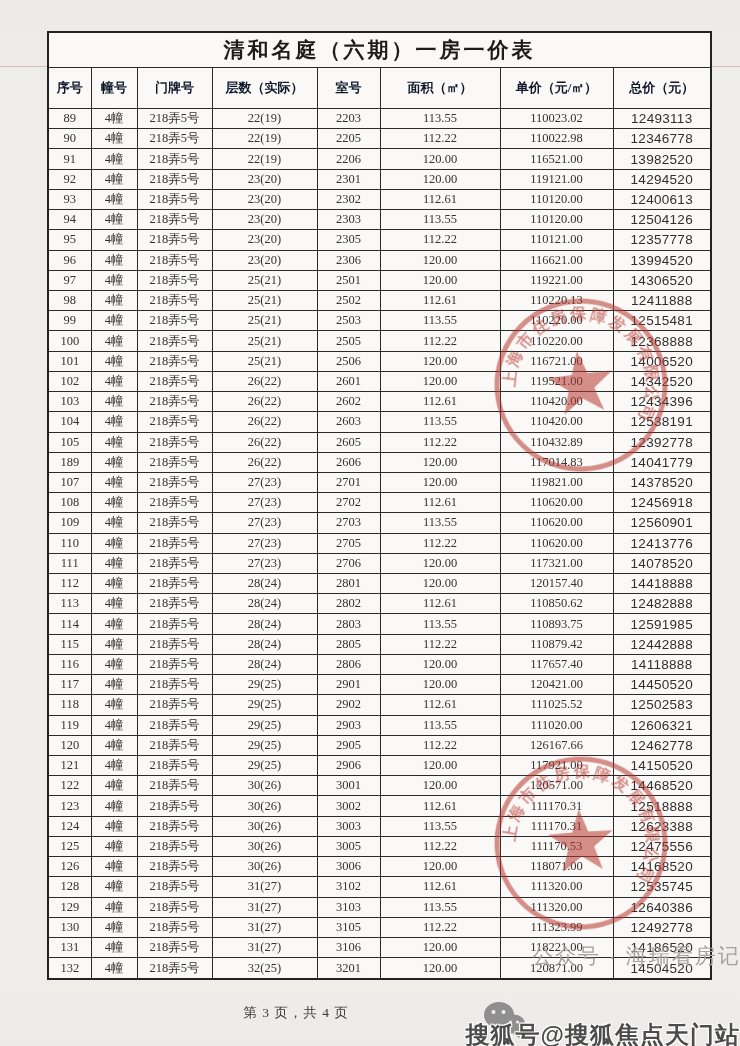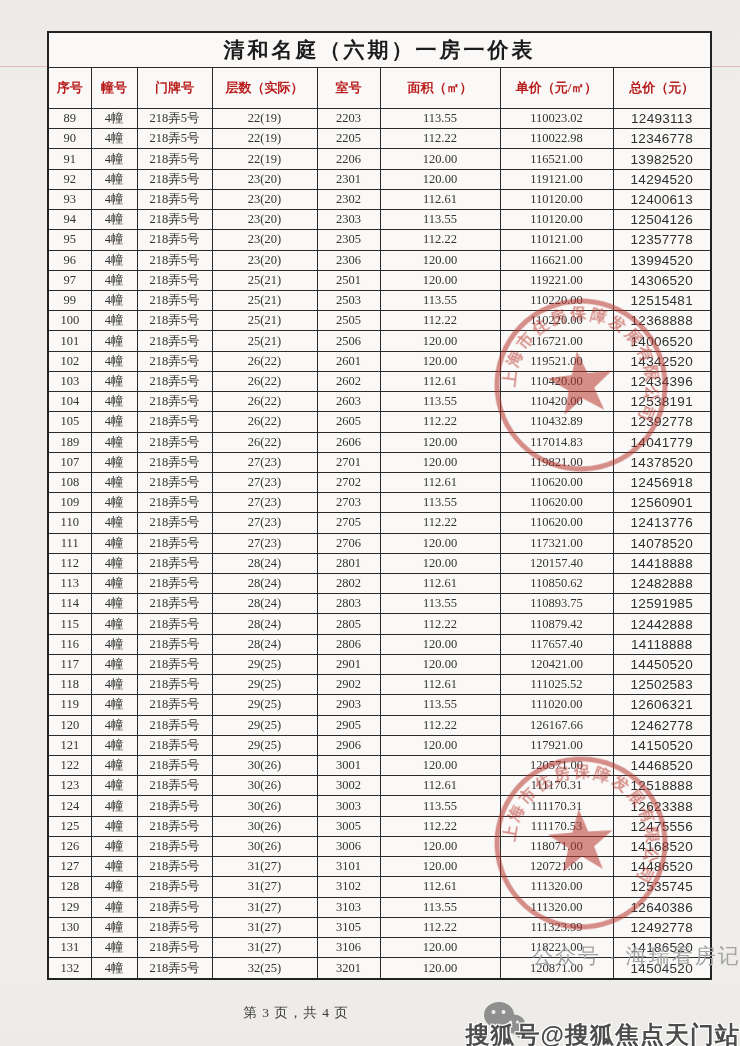--- a/index.html
+++ b/index.html
@@ -26,21 +26,21 @@
     border:1px solid #2b2b2b;
     padding:0;text-align:center;vertical-align:middle;
     overflow:hidden;white-space:nowrap;
   }
   table.price-table{border:2px solid #222;}
   .title-row th{
     height:34px;font-size:21px;font-weight:700;letter-spacing:3px;
     border-bottom:2px solid #2b2b2b;color:#1c1c1c;border-radius:15px;
   }
   .header-row th{
-    height:40px;font-size:13px;font-weight:600;color:#b91c1c;
+    height:40px;font-size:13px;font-weight:600;color:#0f172a;
   }
   tbody td{font-size:12.5px;color:#333;}
   tbody td:last-child{
     font-family:"Liberation Sans", sans-serif;
     font-size:13.5px;color:#2f2f2f;letter-spacing:0.3px;
   }
   
   .stamp{
     position:absolute;width:190px;height:190px;
     opacity:0.55;filter:blur(0.4px);
@@ -191,20 +191,30 @@
           <td>97</td>
           <td>4幢</td>
           <td>218弄5号</td>
           <td>25(21)</td>
           <td>2501</td>
           <td>120.00</td>
           <td>119221.00</td>
           <td>14306520</td>
         </tr>
         <tr>
+          <td>98</td>
+          <td>4幢</td>
+          <td>218弄5号</td>
+          <td>25(21)</td>
+          <td>2502</td>
+          <td>112.61</td>
+          <td>110220.13</td>
+          <td>12411888</td>
+        </tr>
+        <tr>
           <td>99</td>
           <td>4幢</td>
           <td>218弄5号</td>
           <td>25(21)</td>
           <td>2503</td>
           <td>113.55</td>
           <td>110220.00</td>
           <td>12515481</td>
         </tr>
         <tr>
@@ -469,30 +479,20 @@
         </tr>
         <tr>
           <td>126</td>
           <td>4幢</td>
           <td>218弄5号</td>
           <td>30(26)</td>
           <td>3006</td>
           <td>120.00</td>
           <td>118071.00</td>
           <td>14168520</td>
-        </tr>
-        <tr>
-          <td>127</td>
-          <td>4幢</td>
-          <td>218弄5号</td>
-          <td>31(27)</td>
-          <td>3101</td>
-          <td>120.00</td>
-          <td>120721.00</td>
-          <td>14486520</td>
         </tr>
         <tr>
           <td>128</td>
           <td>4幢</td>
           <td>218弄5号</td>
           <td>31(27)</td>
           <td>3102</td>
           <td>112.61</td>
           <td>111320.00</td>
           <td>12535745</td>

